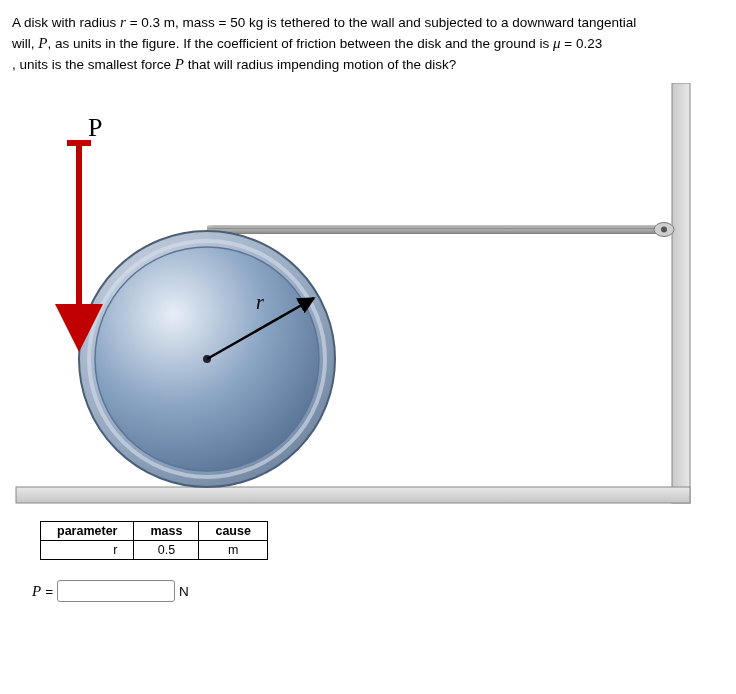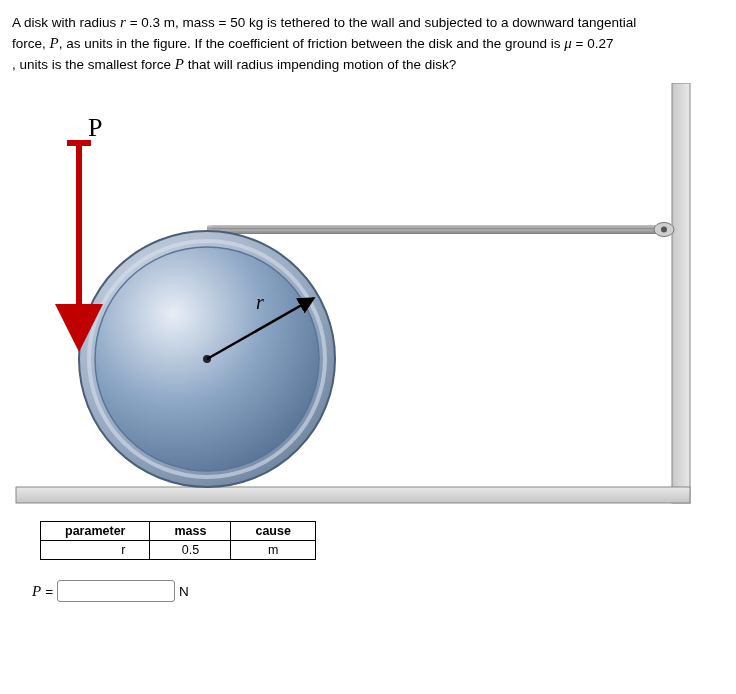--- a/index.html
+++ b/index.html
@@ -23,21 +23,21 @@
     margin-bottom: 8px;
   }
   .param-table {
     border-collapse: collapse;
     font-size: 12.5px;
     margin-left: 28px;
     margin-top: 6px;
   }
   .param-table th, .param-table td {
     border: 1px solid #000;
-    padding: 2px 24px;
+    padding: 2px 16px;
     text-align: center;
   }
   .param-table th { font-weight: bold; }
   .answer-row {
     margin-left: 20px;
     margin-top: 20px;
     display: flex;
     align-items: center;
     gap: 4px;
   }
@@ -49,21 +49,21 @@
     font-size: 13px;
     padding: 1px 3px;
   }
 </style>
 </head>
 <body>
 
 <div class="problem-text">
   <span>A disk with radius </span><span class="mathit">r</span><span> = </span><span> 0.3 m, mass = 50 kg is tethered to the wall and subjected to a downward tangential</span>
   <br>
-  <span>force, </span><span class="mathit">P</span><span>, as units in the figure. If the coefficient of friction between the disk and the ground is </span><span class="mathit">μ</span><span> = </span><span>0.27</span>
+  <span>will, </span><span class="mathit">P</span><span>, as units in the figure. If the coefficient of friction between the disk and the ground is </span><span class="mathit">μ</span><span> = </span><span>0.23</span>
   <br>
   <span>, units is the smallest force </span><span class="mathit">P</span><span> that will radius impending motion of the disk?</span>
 </div>
 
 <div class="figure-area">
 <svg width="680" height="430" viewBox="0 0 680 430">
   <defs>
     <radialGradient id="diskGrad" cx="35%" cy="30%" r="75%">
       <stop offset="0%" stop-color="#e8eef6"></stop>
       <stop offset="55%" stop-color="#8aa4c3"></stop>

